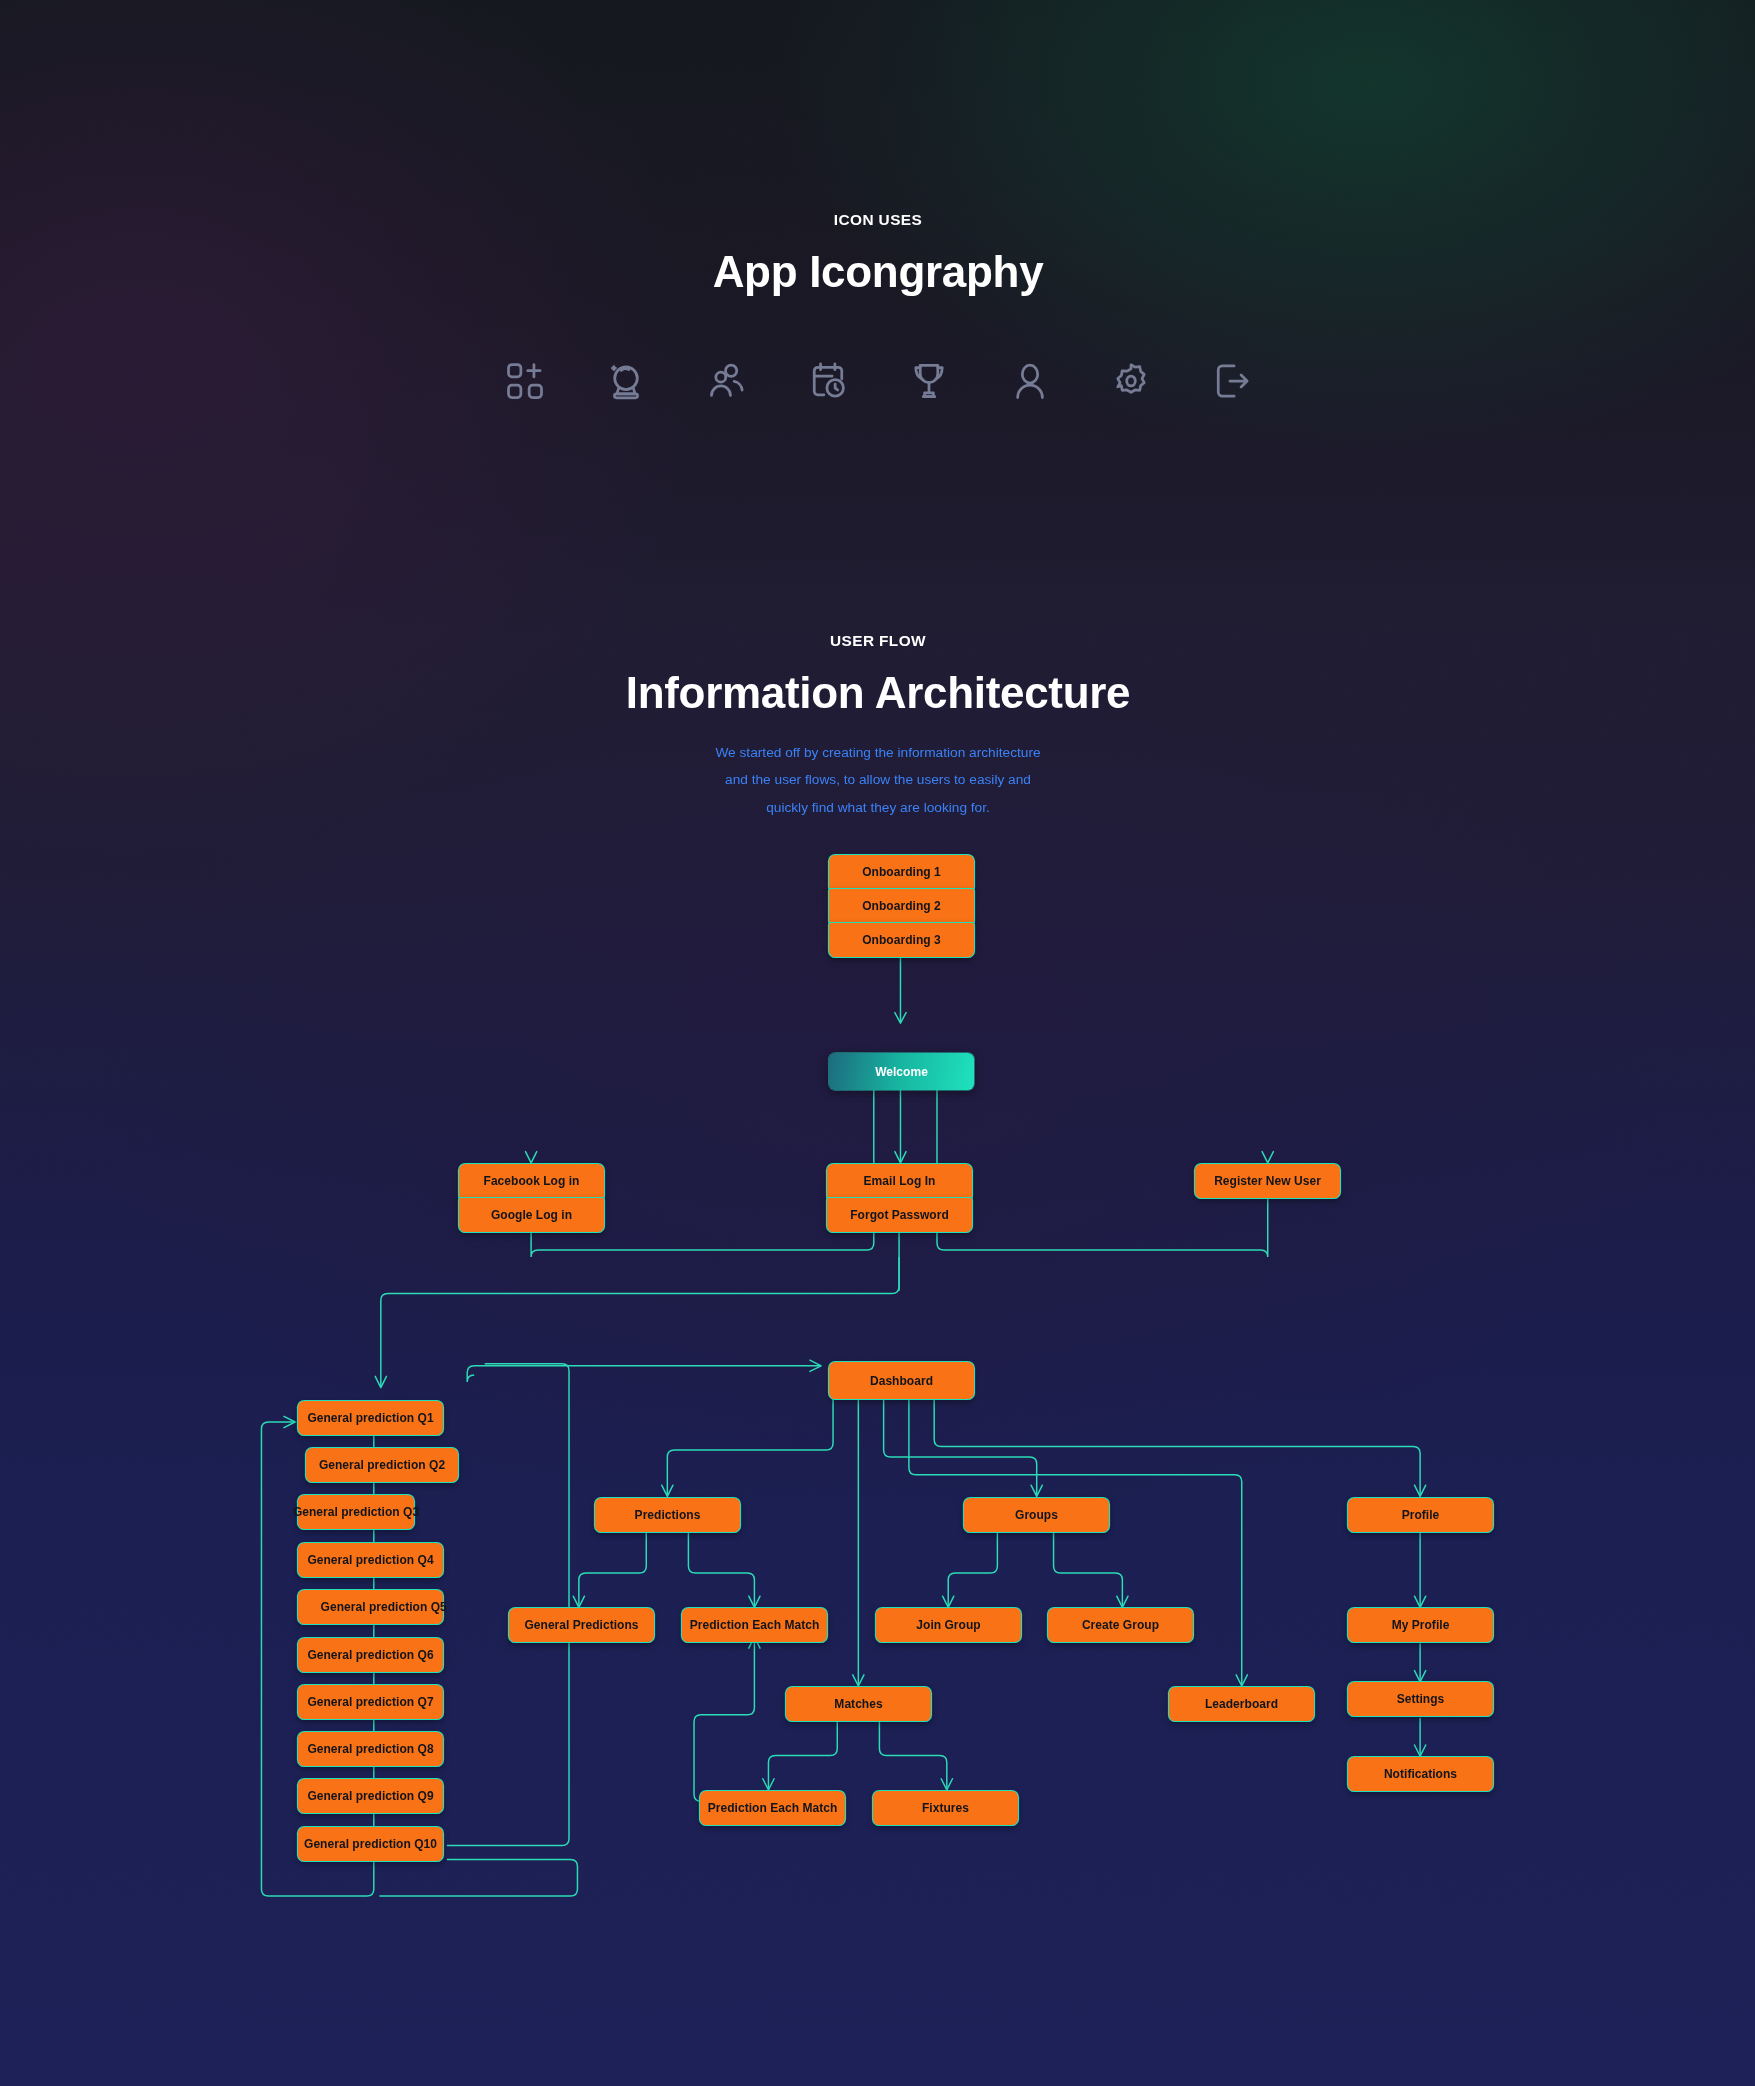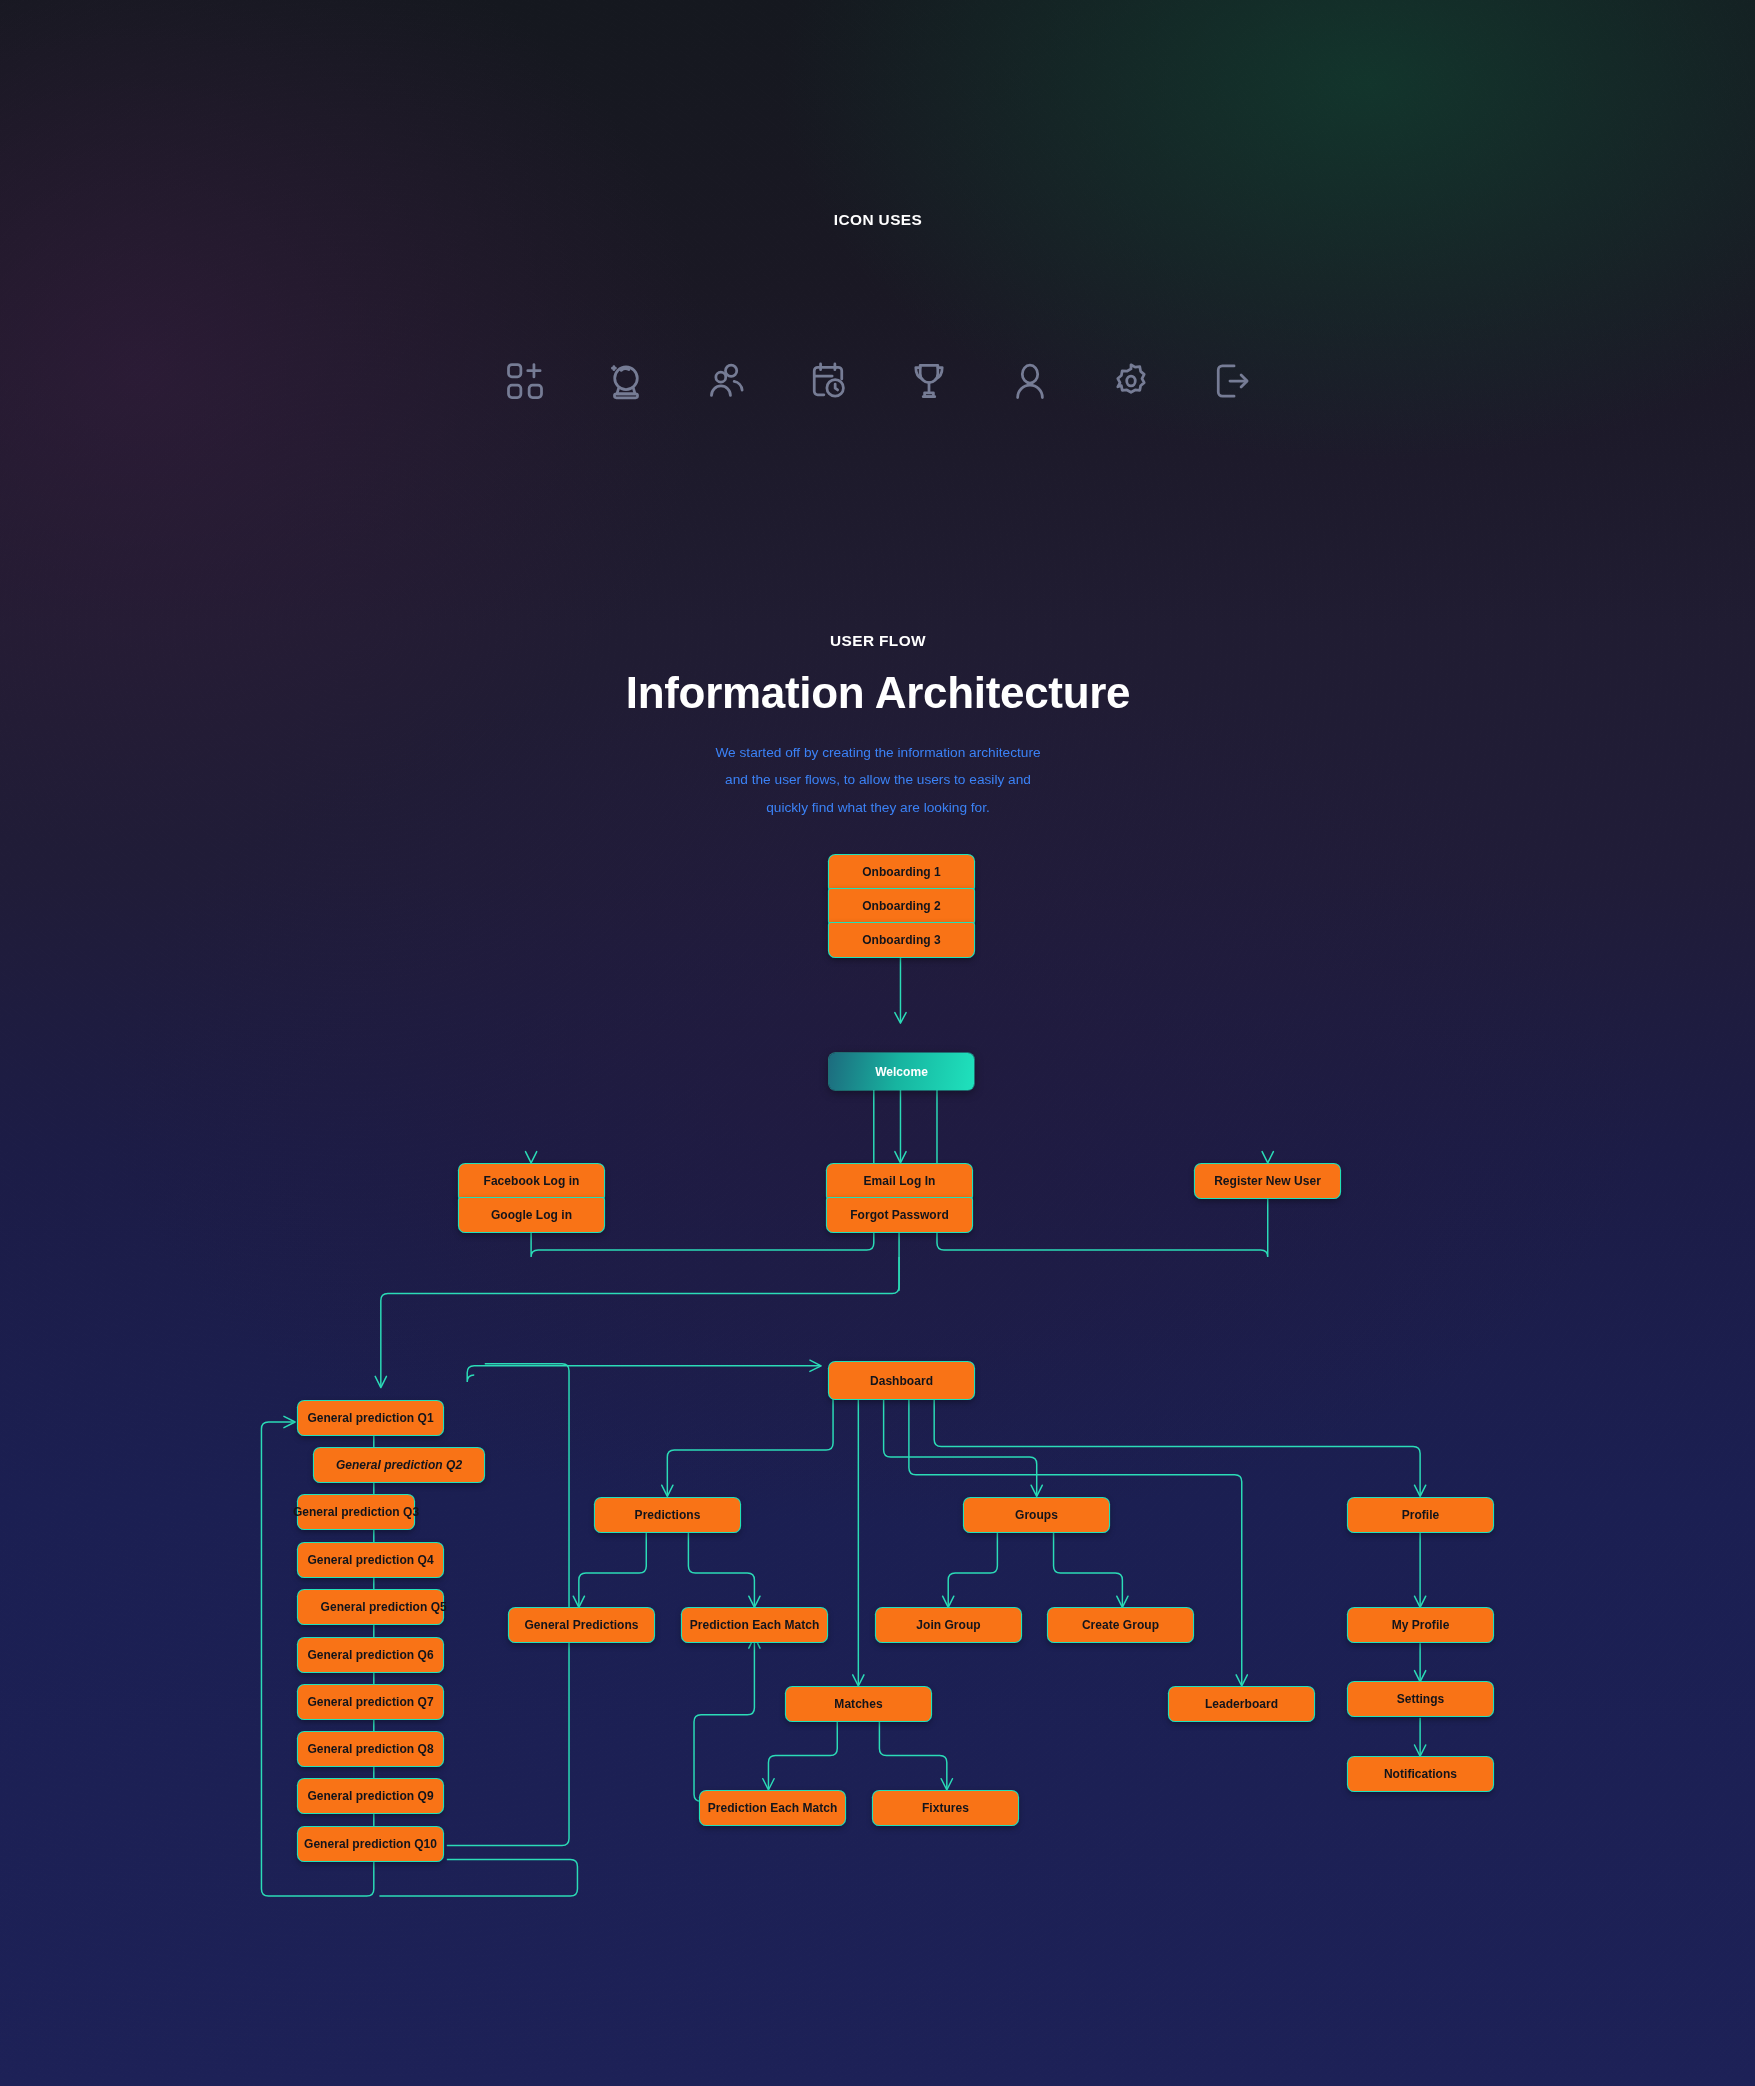--- a/index.html
+++ b/index.html
@@ -84,20 +84,21 @@
   #wires path.dim { stroke: #1fa595; stroke-width: 2.1; }
   #wires polyline { fill: none; stroke: #2bdcb7; stroke-width: 2.1; stroke-linecap: round; stroke-linejoin: round; }
 </style>
 </head>
 <body>
 
 <div class="texture"></div>
 
 <div class="section-head" style="top:211px;">
   <div class="eyebrow">ICON USES</div>
+  <div class="headline">App Icongraphy</div>
 </div>
 
 <div class="icon-row" style="top:358px;">
 
   <div class="icon-cell">
     <svg viewBox="0 0 32 32" fill="none" stroke-width="2" stroke-linecap="round" stroke-linejoin="round">
       <rect x="4" y="4" width="9" height="9" rx="2.5"></rect>
       <path d="M22.5 4v9M18 8.5h9"></path>
       <rect x="4" y="19" width="9" height="9" rx="2.5"></rect>
       <rect x="19" y="19" width="9" height="9" rx="2.5"></rect>
@@ -270,21 +271,21 @@
 <div class="node stack-bottom" style="left:459px; top:1198px; width:145px; height:34px;">Google Log in</div>
 
 <div class="node stack-top" style="left:827px; top:1164px; width:145px; height:34px;">Email Log In</div>
 <div class="node stack-bottom" style="left:827px; top:1198px; width:145px; height:34px;">Forgot Password</div>
 
 <div class="node" style="left:1195px; top:1164px; width:145px; height:34px;">Register New User</div>
 
 <div class="node" style="left:829px; top:1362px; width:145px; height:37px;">Dashboard</div>
 
 <div class="node" style="left:298px; top:1401px; width:145px; height:34px;">General prediction Q1</div>
-<div class="node" style="left:314px; top:1448px; width:170px; height:34px;font-style:italic;">General prediction Q2</div>
+<div class="node" style="left:306px; top:1448px; width:152px; height:34px;">General prediction Q2</div>
 <div class="node" style="left:298px; top:1495px; width:116px; height:34px;text-align:center;">General prediction Q3</div>
 <div class="node" style="left:298px; top:1543px; width:145px; height:34px;">General prediction Q4</div>
 <div class="node" style="left:298px; top:1590px; width:145px; height:34px;padding-left:32px;">General prediction Q5</div>
 <div class="node" style="left:298px; top:1638px; width:145px; height:34px;">General prediction Q6</div>
 <div class="node" style="left:298px; top:1685px; width:145px; height:34px;">General prediction Q7</div>
 <div class="node" style="left:298px; top:1732px; width:145px; height:34px;">General prediction Q8</div>
 <div class="node" style="left:298px; top:1779px; width:145px; height:34px;">General prediction Q9</div>
 <div class="node" style="left:298px; top:1827px; width:145px; height:34px;">General prediction Q10</div>
 
 <div class="node" style="left:595px; top:1498px; width:145px; height:34px;">Predictions</div>

